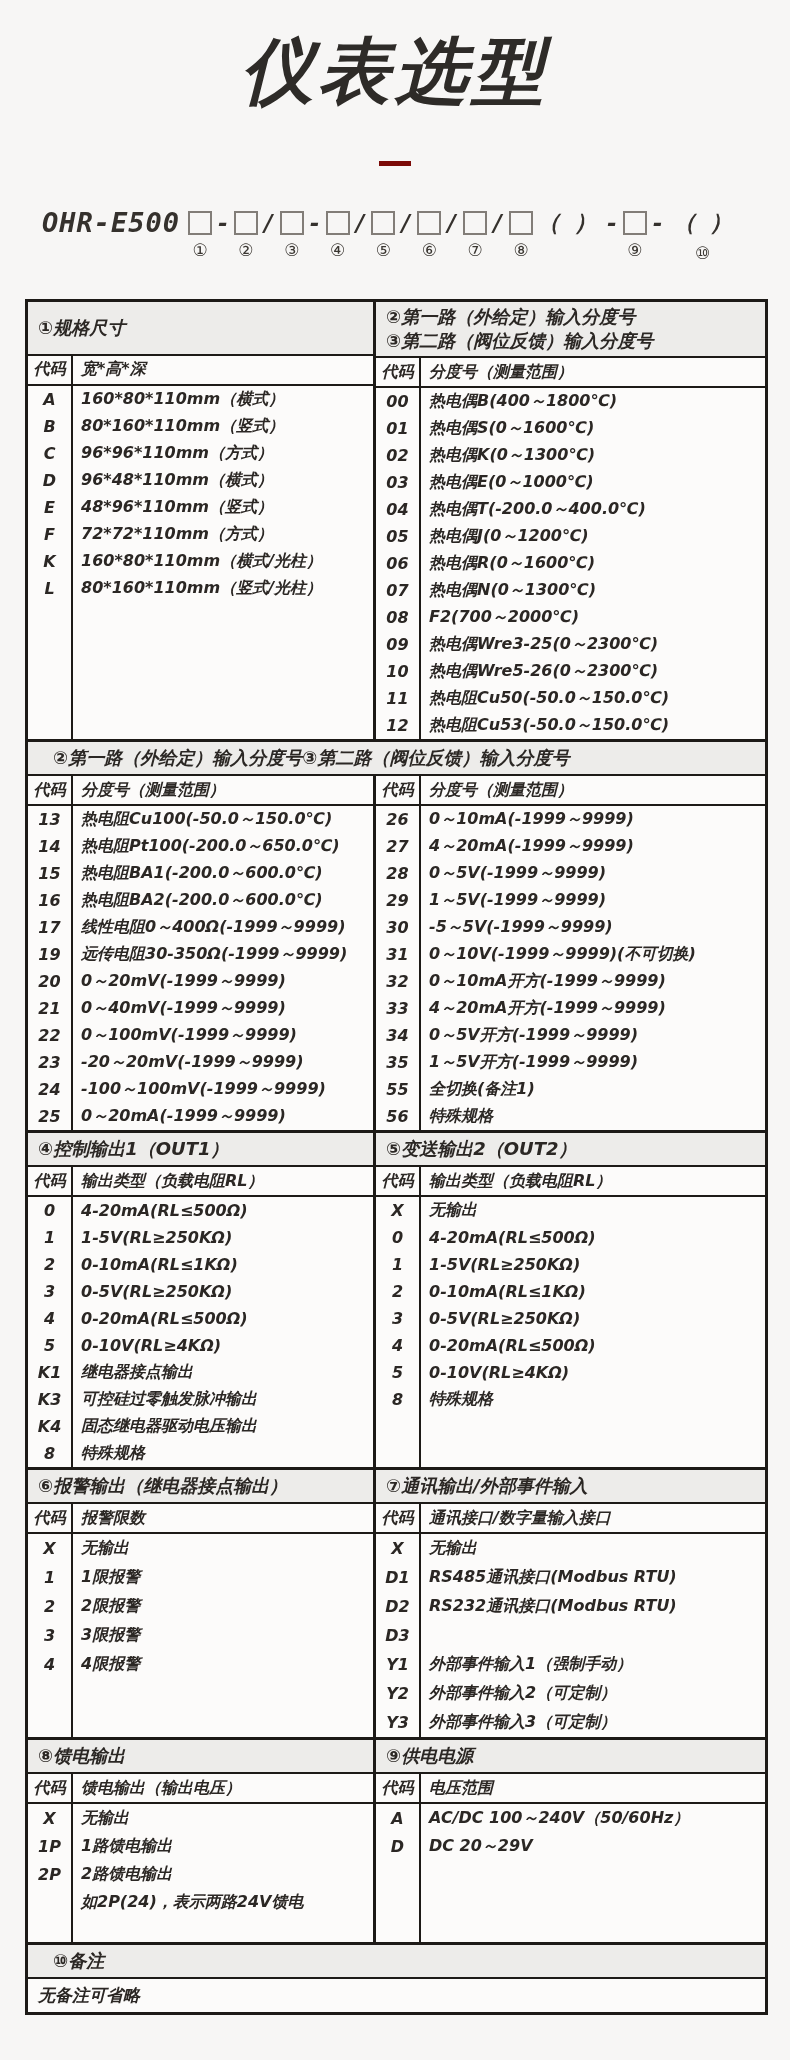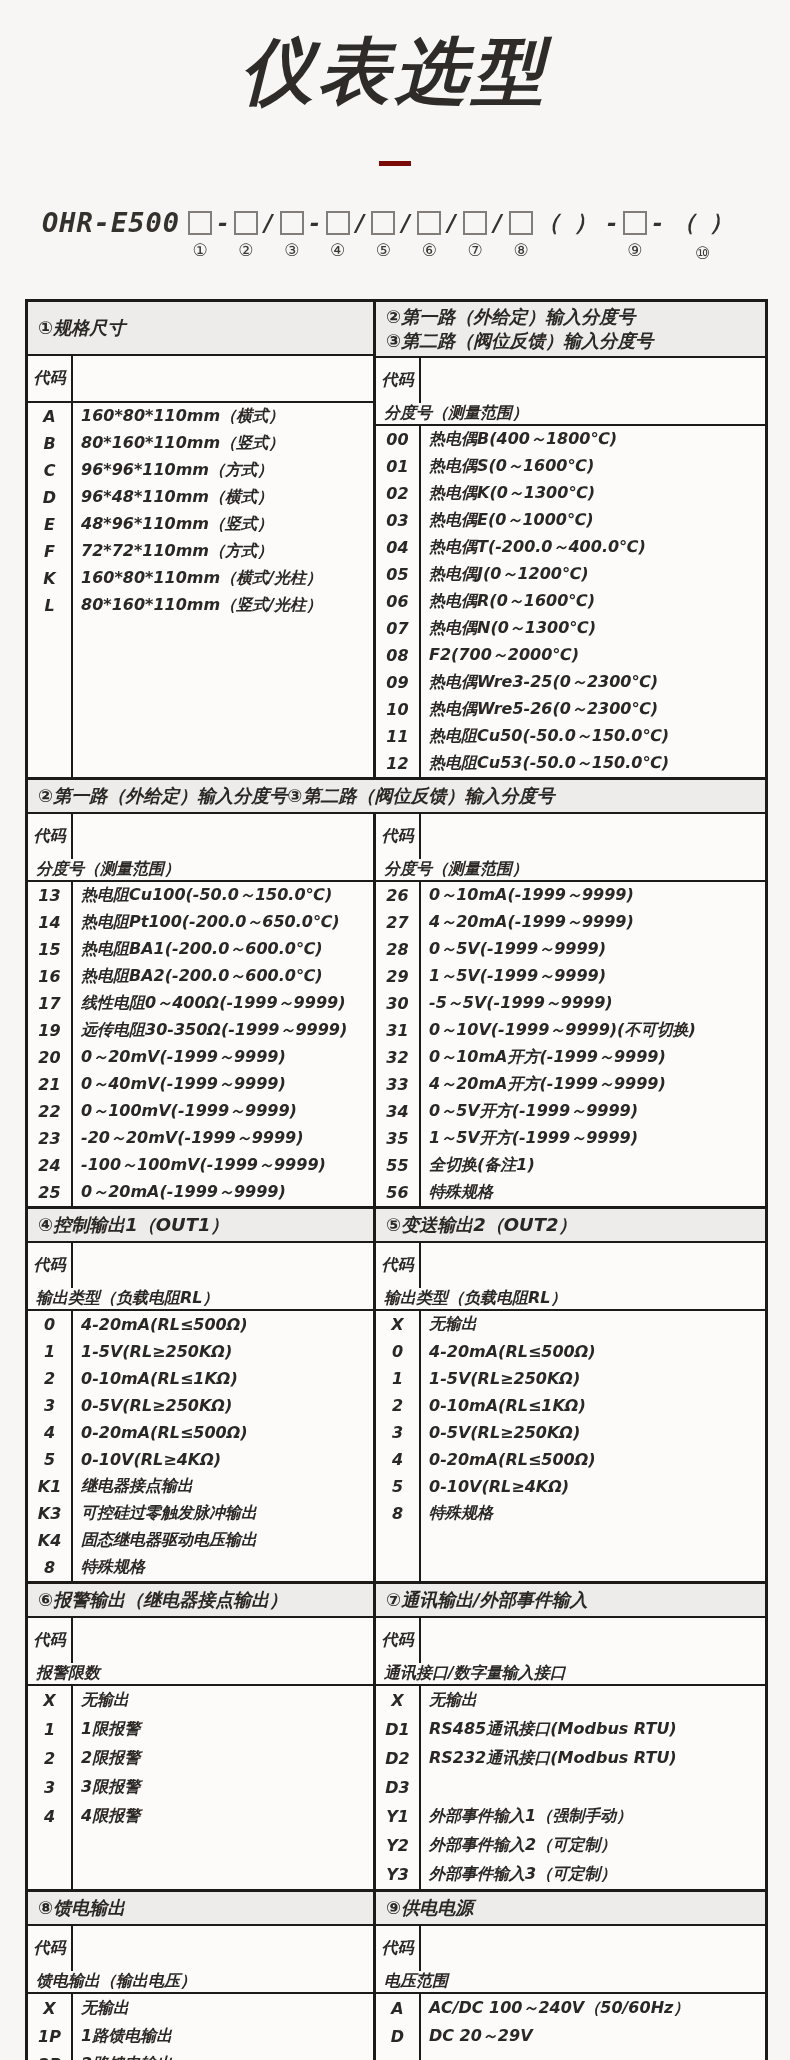--- a/index.html
+++ b/index.html
@@ -25,22 +25,22 @@
   
   .seltable{margin:32px 22px 0 25px;border:3px solid var(--bd);background:var(--cellbg);font-size:16px;font-weight:600;}
   .sec{display:grid;grid-template-columns:345px 1fr;}
   .sec + .sec{border-top:3px solid var(--bd);}
   .half{display:flex;flex-direction:column;}
   .half.right{border-left:3px solid var(--bd);}
   .sec-head{background:var(--hbg);border-bottom:2px solid var(--bd);padding:3px 8px 3px 10px;
             display:flex;flex-direction:column;justify-content:center;font-size:18px;font-weight:700;min-height:34px;}
   .sec1 .sec-head{min-height:54px;}
   .sec-head .ln{line-height:1.35;}
-  .fullhead{background:var(--hbg);border-bottom:2px solid var(--bd);padding:3px 10px;display:flex;align-items:center;font-size:18px;font-weight:700;min-height:34px;}
-  .col-head{display:flex;border-bottom:2px solid var(--bd);min-height:30px;font-weight:700;font-size:16px;flex-direction:column;}
+  .fullhead{background:var(--hbg);border-bottom:2px solid var(--bd);padding:3px 25px;display:flex;align-items:center;font-size:18px;font-weight:700;min-height:34px;}
+  .col-head{display:flex;border-bottom:2px solid var(--bd);min-height:30px;font-weight:700;font-size:16px;}
   .col-head .c{width:45px;flex:0 0 45px;border-right:2px solid var(--bd);display:flex;align-items:center;justify-content:center;}
   .col-head .d{flex:1;display:flex;align-items:center;padding-left:8px;}
   .tbody{flex:1;display:flex;flex-direction:column;}
   .rows{display:flex;flex-direction:column;}
   .row{display:flex;min-height:27px;}
   .row .c{width:45px;flex:0 0 45px;border-right:2px solid var(--bd);display:flex;align-items:center;justify-content:center;font-size:16px;}
   .row .d{flex:1;display:flex;align-items:center;padding-left:8px;font-size:16px;}
   .filler{flex:1;display:flex;min-height:0;}
   .filler .c{width:45px;flex:0 0 45px;border-right:2px solid var(--bd);}
   .filler .d{flex:1;}
@@ -167,20 +167,21 @@
 
   <div class="seltable">
 
     <div class="sec sec1">
       <div class="half left">
         <div class="sec-head">
           <span class="ln">①规格尺寸</span>
         </div>
         <div class="col-head">
           <div class="c">代码</div>
+          <div class="d">宽*高*深</div>
         </div>
         <div class="tbody">
           <div class="rows">
 
               <div class="row">
                 <div class="c">A</div>
                 <div class="d">160*80*110mm（横式）</div>
               </div>
 
               <div class="row">

